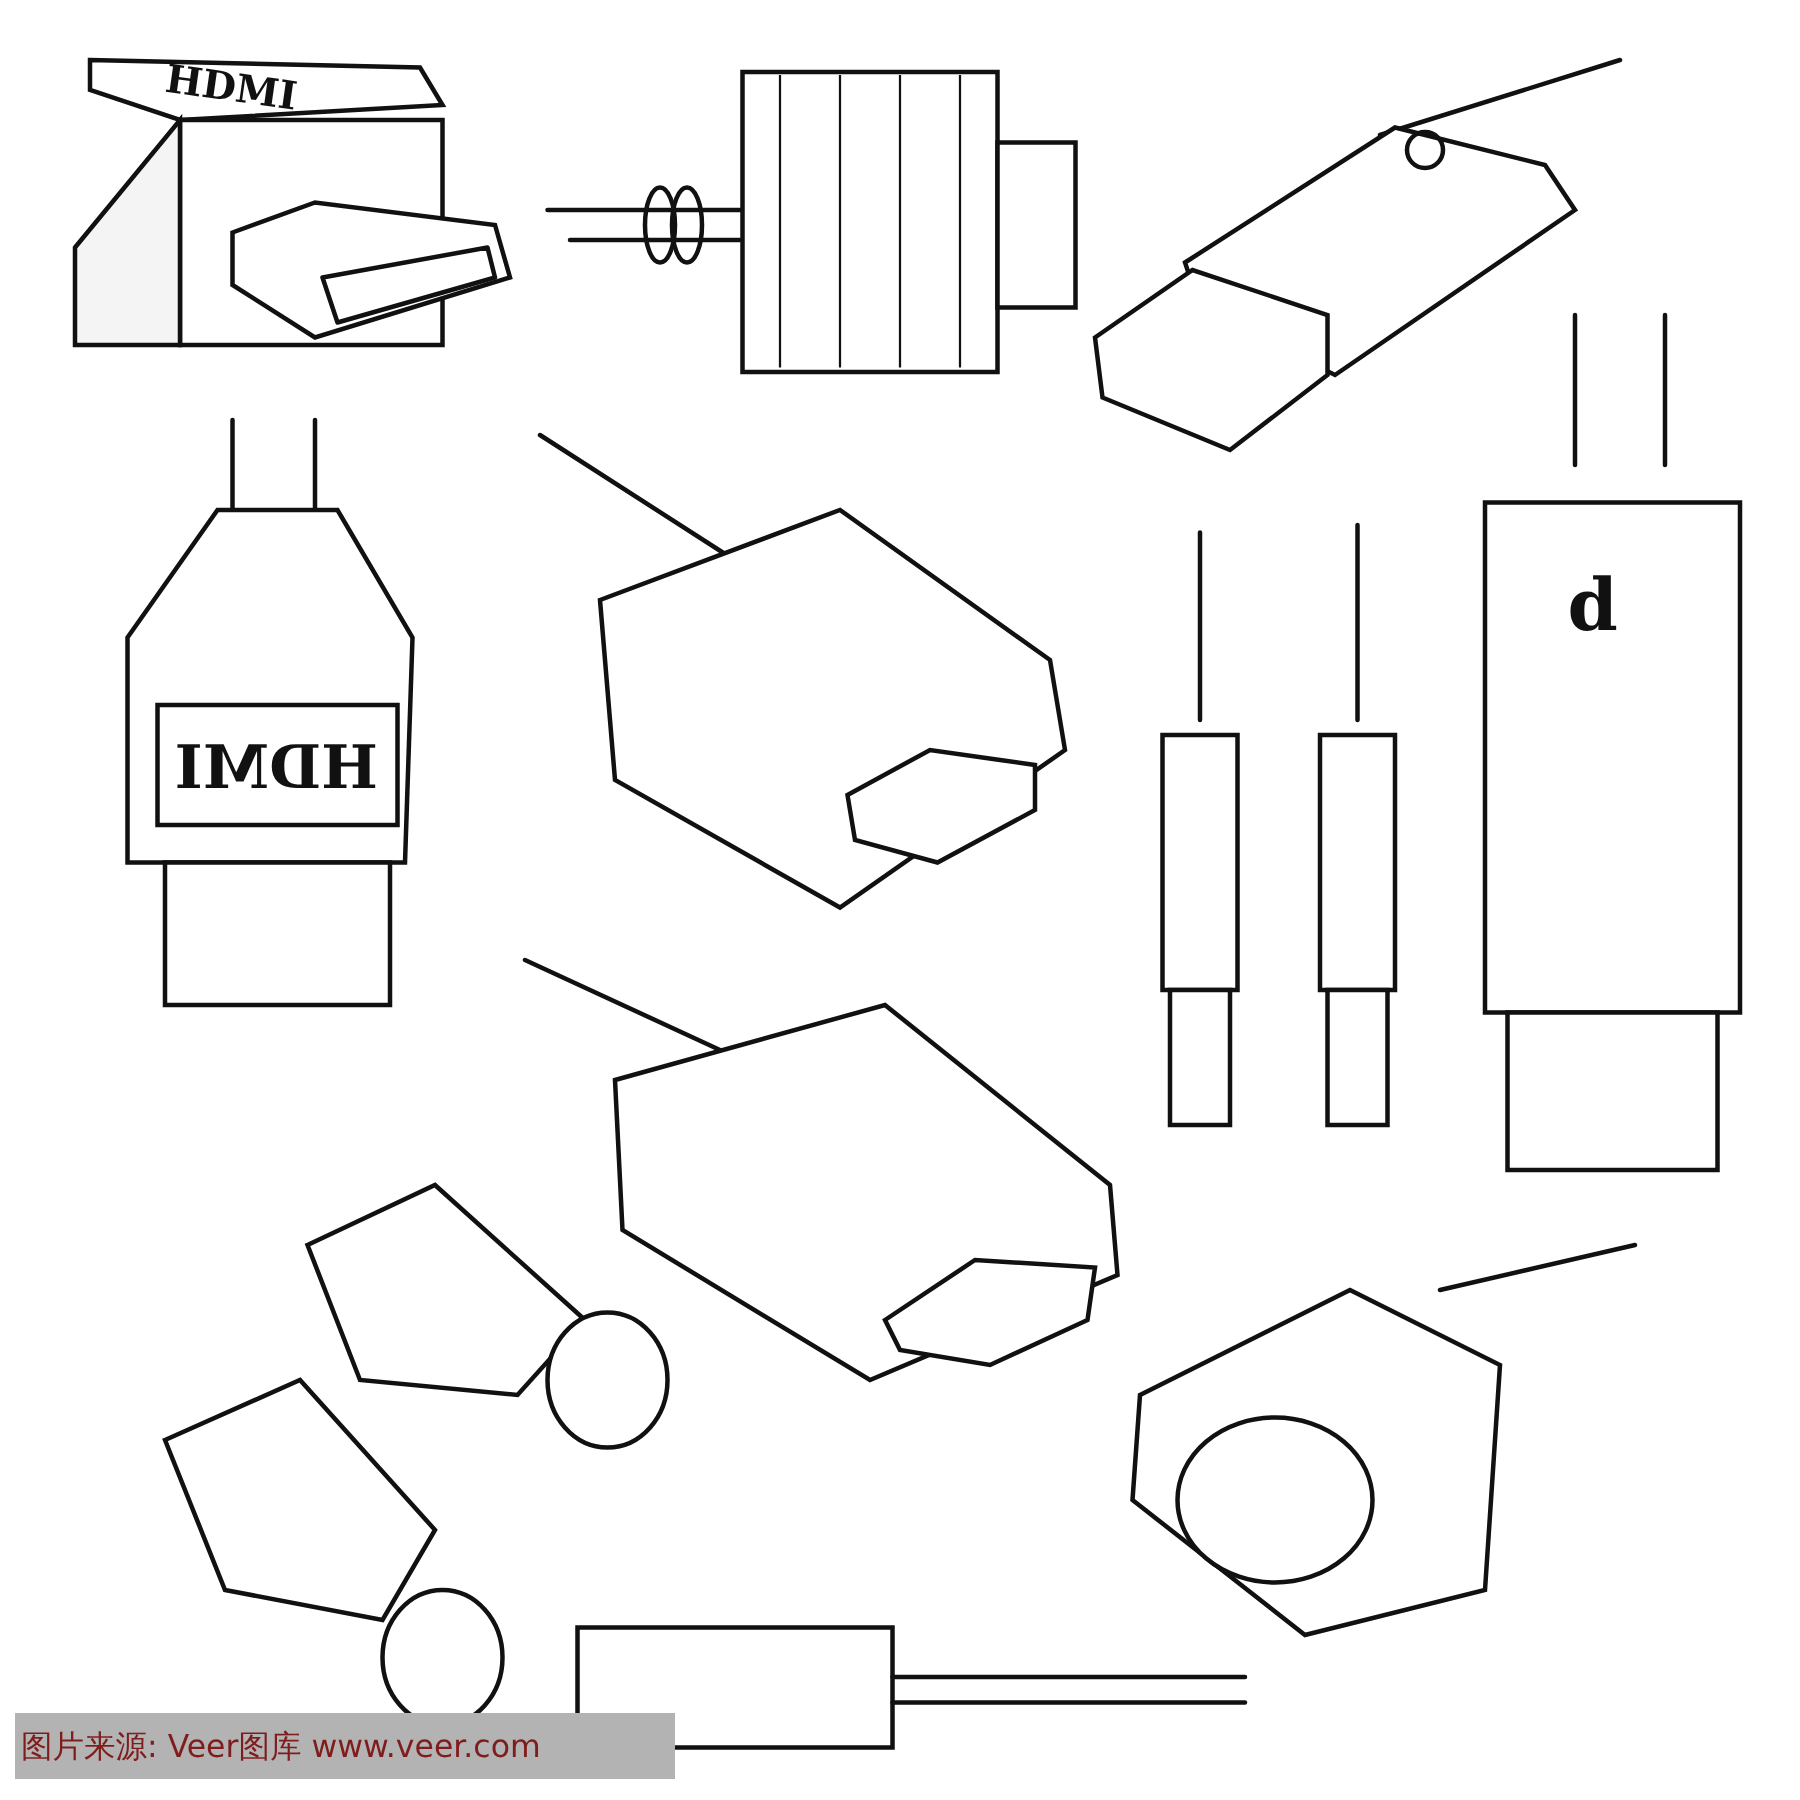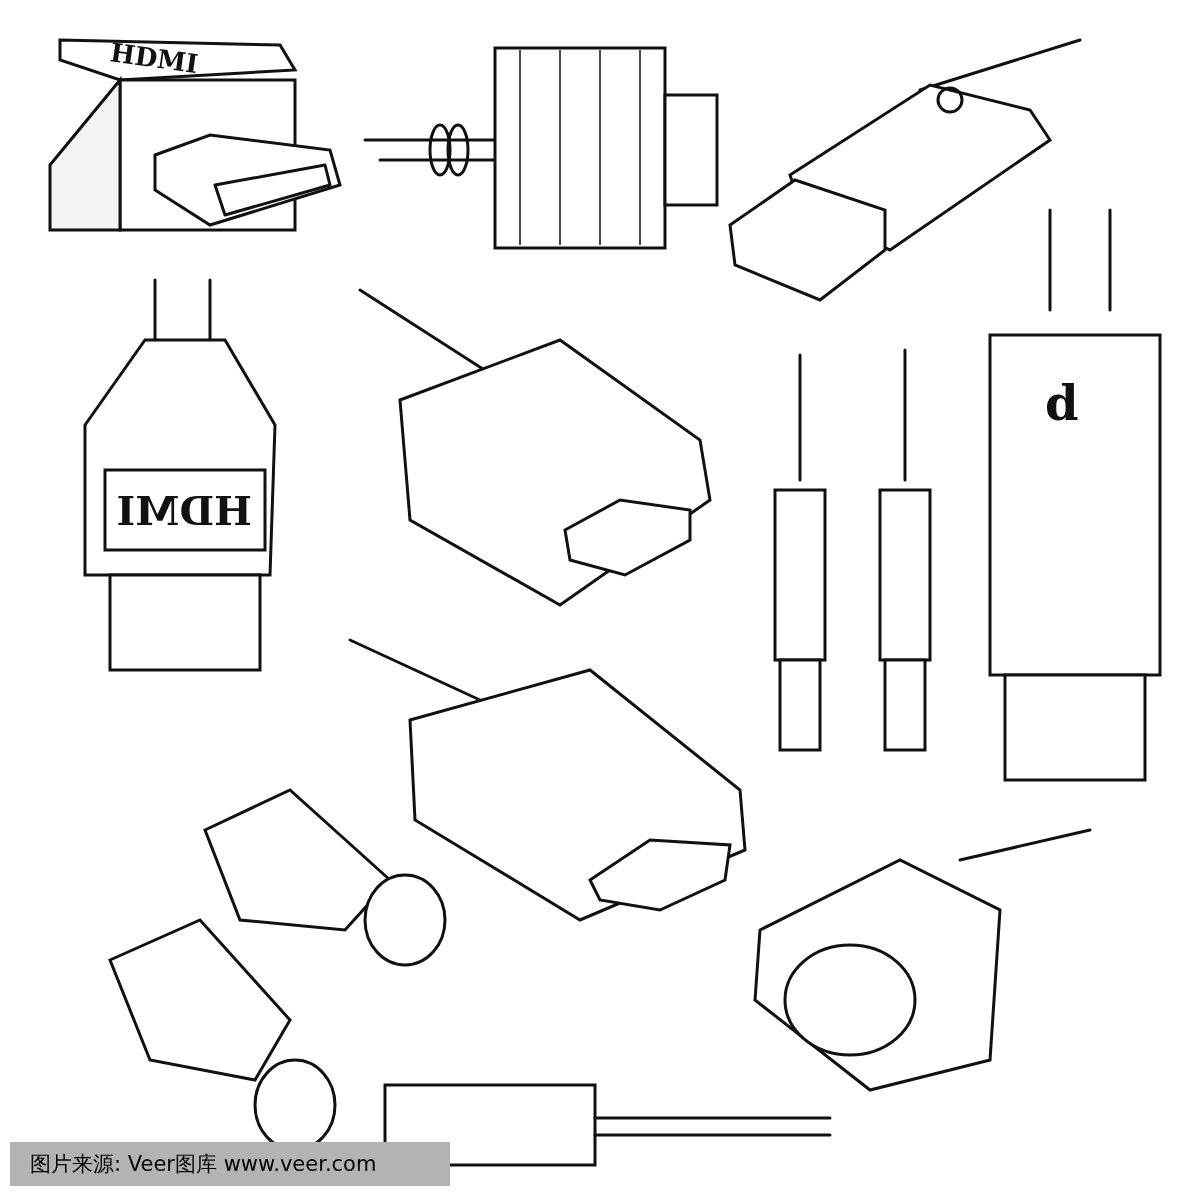--- a/index.html
+++ b/index.html
@@ -2,22 +2,22 @@
 <html><head>
 <meta charset="utf-8">
 <style>
   html,body{margin:0;padding:0;background:#fff;}
   #canvas{position:relative;width:1200px;height:1200px;background:#fff;overflow:hidden;}
   svg{position:absolute;left:0;top:0;}
   .stroke{fill:none;stroke:#111;stroke-width:3;stroke-linejoin:round;stroke-linecap:round;}
   .thin{fill:none;stroke:#111;stroke-width:1.5;}
   .fillw{fill:#fff;stroke:#111;stroke-width:3;}
   .label{font-family:"DejaVu Serif",serif;font-weight:bold;fill:#111;}
-  #watermark{position:absolute;left:10px;top:1142px;width:440px;height:44px;background:#b3b3b3;color:#000000;
-    font-family:"DejaVu Sans",sans-serif;font-size:21px;line-height:44px;padding-left:20px;box-sizing:border-box;white-space:nowrap;}
+  #watermark{position:absolute;left:10px;top:1142px;width:440px;height:44px;background:#b3b3b3;color:#7f1d1d;
+    font-family:"DejaVu Sans",sans-serif;font-size:21px;line-height:44px;padding-left:4px;box-sizing:border-box;white-space:nowrap;}
 </style>
 </head>
 <body>
 
 <div id="canvas">
 <svg width="1200" height="1200" viewBox="0 0 1200 1200">
 
   <g>
     <polygon class="fillw" points="60,40 280,45 295,70 120,80 60,60"></polygon>
     <rect class="fillw" x="120" y="80" width="175" height="150"></rect>

